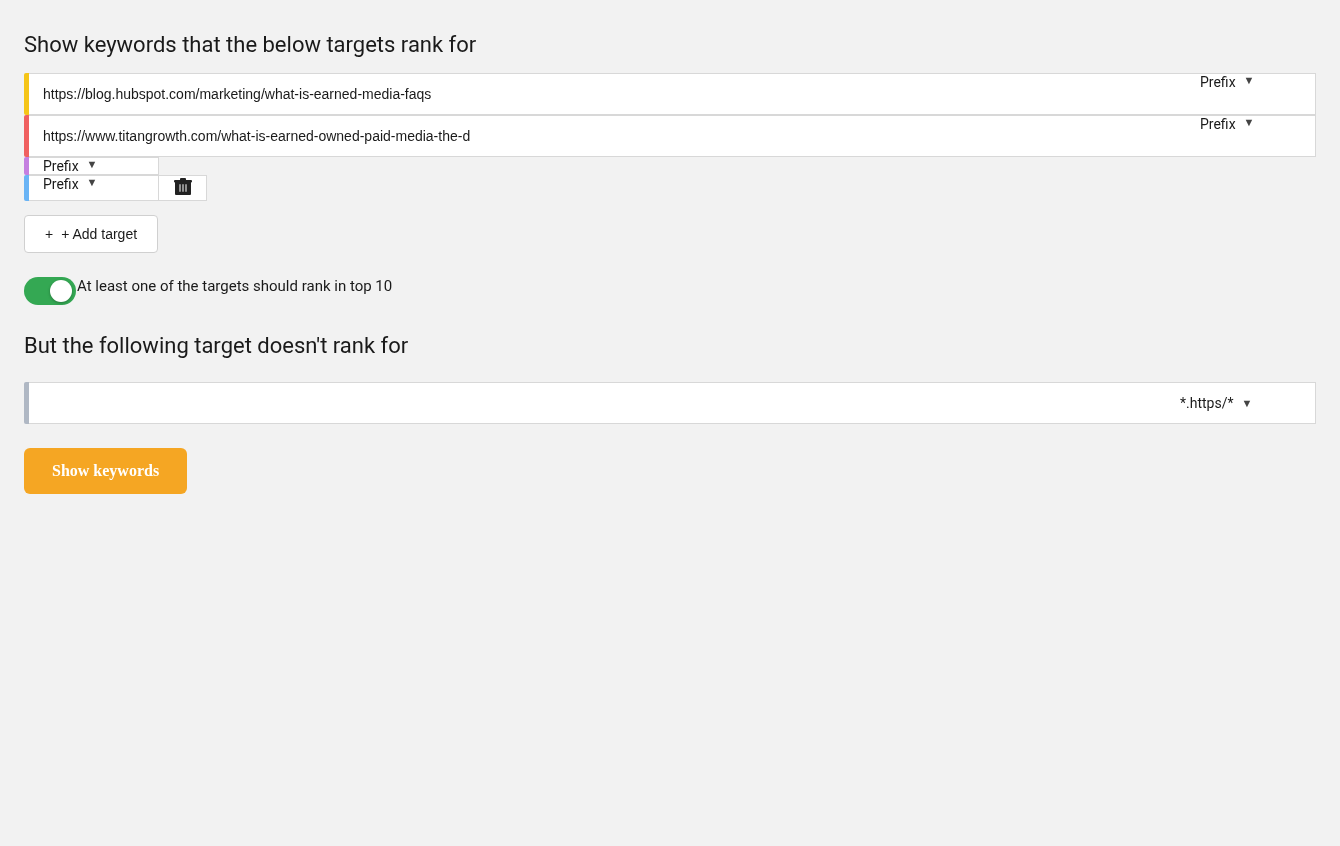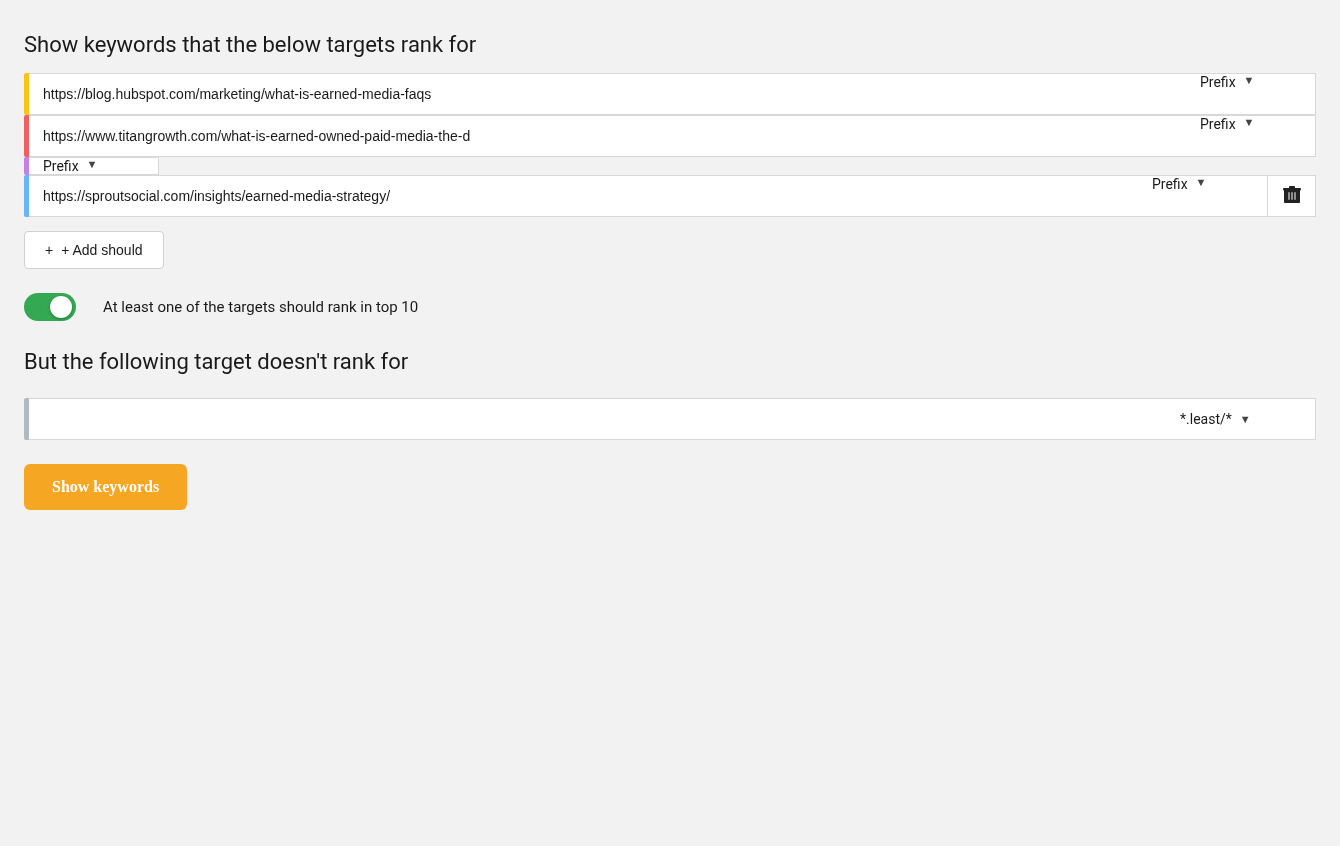--- a/index.html
+++ b/index.html
@@ -104,22 +104,22 @@
       font-size: 14px;
       font-weight: 500;
       color: #1a1a1a;
       cursor: pointer;
       margin-top: 14px;
       margin-bottom: 24px;
     }
 
     .toggle-row {
       display: flex;
-      align-items: center;
-      gap: 27px;
+      align-items: flex-start;
+      gap: 1px;
       margin-bottom: 28px;
     }
 
     .toggle-switch {
       position: relative;
       width: 52px;
       height: 28px;
       flex-shrink: 0;
     }
 
@@ -225,64 +225,61 @@
     </div>
     <div class="target-row">
       <div class="color-bar" style="background: rgb(197, 128, 224);"></div>
       <div class="prefix-select-wrapper">
         <span class="prefix-select-label">Prefix</span>
         <span class="chevron-icon">▼</span>
       </div>
     </div>
     <div class="target-row">
       <div class="color-bar" style="background: rgb(106, 180, 245);"></div>
-      <div class="url-input-wrapper">
-        <input type="text" class="url-input" value="https://sproutsocial.com/insights/earned-media-strategy/" style="">
-      </div>
       <div class="prefix-select-wrapper">
         <span class="prefix-select-label">Prefix</span>
         <span class="chevron-icon">▼</span>
       </div>
       <button class="delete-btn">
         <span class="trash-icon"><svg width="18" height="20" viewBox="0 0 18 20" fill="none" xmlns="http://www.w3.org/2000/svg">
         <rect x="1" y="5" width="16" height="14" rx="1" fill="#222"></rect>
         <rect x="6" y="2" width="6" height="3" rx="1" fill="#222"></rect>
         <rect x="0" y="4" width="18" height="2.5" rx="1" fill="#222"></rect>
         <rect x="5" y="8" width="2" height="8" rx="1" fill="#fff" opacity="0.5"></rect>
         <rect x="11" y="8" width="2" height="8" rx="1" fill="#fff" opacity="0.5"></rect>
         <rect x="8" y="8" width="2" height="8" rx="1" fill="#fff" opacity="0.5"></rect>
       </svg></span>
       </button>
     </div>
   </div>
 
 <button class="add-target-btn">
   <span>+</span>
-  <span>+ Add should</span>
+  <span>+ Add target</span>
 </button>
 
 <div class="toggle-row">
   <label class="toggle-switch">
     <input type="checkbox" checked="" style="">
     <span class="toggle-slider"></span>
   </label>
   <span class="toggle-label">At least one of the targets should rank in top 10</span>
 </div>
 
 <div class="section-divider">
   <h2 class="section-title">But the following target doesn't rank for</h2>
 </div>
 
 <div class="exclusion-row">
   <div class="color-bar" style="background:#b0b8c4;"></div>
   <div class="url-input-wrapper">
     <input type="text" class="url-input" value="" placeholder="" style="">
   </div>
   <div class="domain-select-wrapper">
-    <span class="prefix-select-label">*.least/*</span>
+    <span class="prefix-select-label">*.https/*</span>
     <span class="chevron-icon">▼</span>
   </div>
 </div>
 
 <button class="show-keywords-btn">Show keywords</button>
 
 
 
 
 </body></html>

